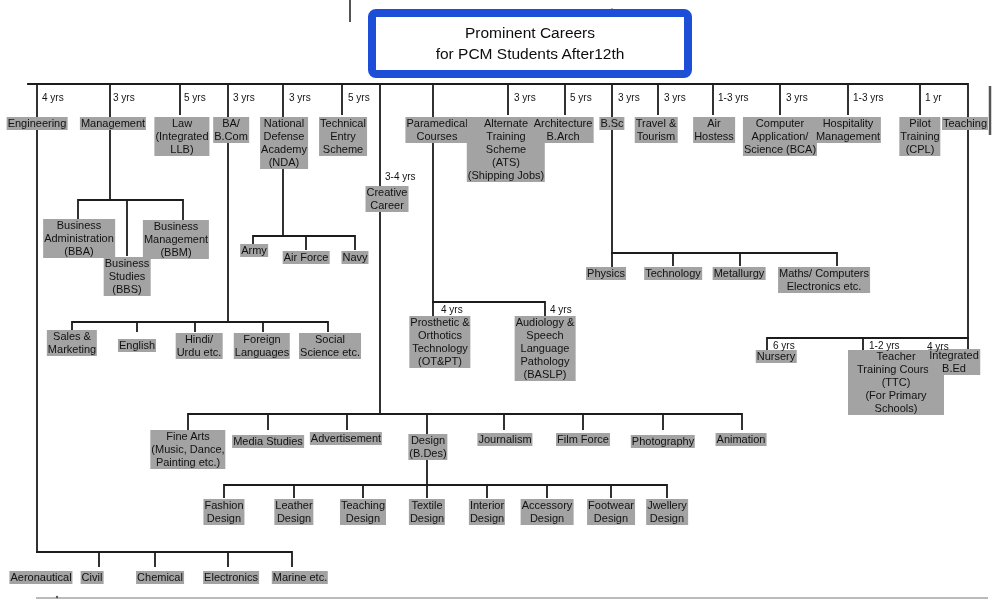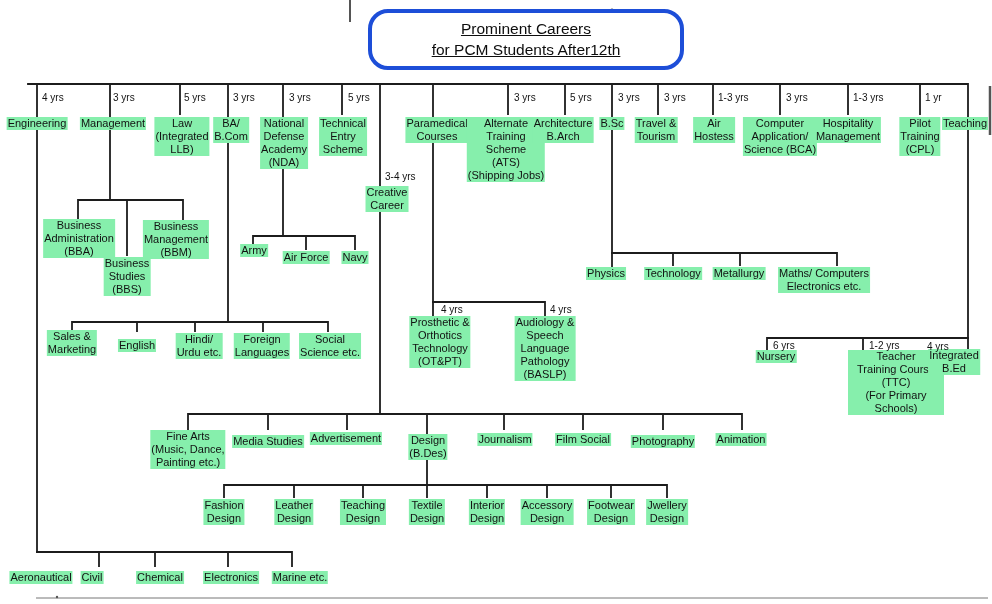--- a/index.html
+++ b/index.html
@@ -3,27 +3,27 @@
 <meta charset="utf-8">
 <style>
   html,body{margin:0;padding:0;}
   body{
     width:992px;height:604px;position:relative;background:#ffffff;
     font-family:"Liberation Sans", sans-serif;color:#111;overflow:hidden;
   }
   #lines{position:absolute;left:0;top:0;z-index:1;}
   .titlebox{
     position:absolute;left:368px;top:9px;width:308px;height:53px;
-    border:4px solid #1d4ed8;border-radius:20px;background:#fff;z-index:2;
+    border:8px solid #1d4ed8;border-radius:8px;background:#fff;z-index:2;
     display:flex;align-items:center;justify-content:center;text-align:center;
-    font-size:15.5px;line-height:1.35;white-space:pre-line;color:#0d0d0d;text-decoration:underline;
+    font-size:15.5px;line-height:1.35;white-space:pre-line;color:#0d0d0d;
   }
   .node{
     position:absolute;transform:translateX(-50%);text-align:center;
-    font-size:11px;line-height:1.18;white-space:pre-line;background:#86efac;
+    font-size:11px;line-height:1.18;white-space:pre-line;background:#a3a3a3;
     padding:0 1px;z-index:2;color:#121212;
   }
   .yrs{
     position:absolute;font-size:10px;white-space:nowrap;z-index:3;color:#121212;
   }
 </style>
 </head>
 <body>
 
 <svg id="lines" width="992" height="604" viewBox="0 0 992 604">
@@ -135,21 +135,21 @@
 B.Ed</div>
 
 <div class="node" style="left:188px;top:430px">Fine Arts
 (Music, Dance,
 Painting etc.)</div>
 <div class="node" style="left:268px;top:435px">Media Studies</div>
 <div class="node" style="left:346px;top:432px">Advertisement</div>
 <div class="node" style="left:428px;top:434px">Design
 (B.Des)</div>
 <div class="node" style="left:505px;top:433px">Journalism</div>
-<div class="node" style="left:583px;top:433px">Film Social</div>
+<div class="node" style="left:583px;top:433px">Film Force</div>
 <div class="node" style="left:663px;top:435px">Photography</div>
 <div class="node" style="left:741px;top:433px">Animation</div>
 
 <div class="node" style="left:224px;top:499px">Fashion
 Design</div>
 <div class="node" style="left:294px;top:499px">Leather
 Design</div>
 <div class="node" style="left:363px;top:499px">Teaching
 Design</div>
 <div class="node" style="left:427px;top:499px">Textile

